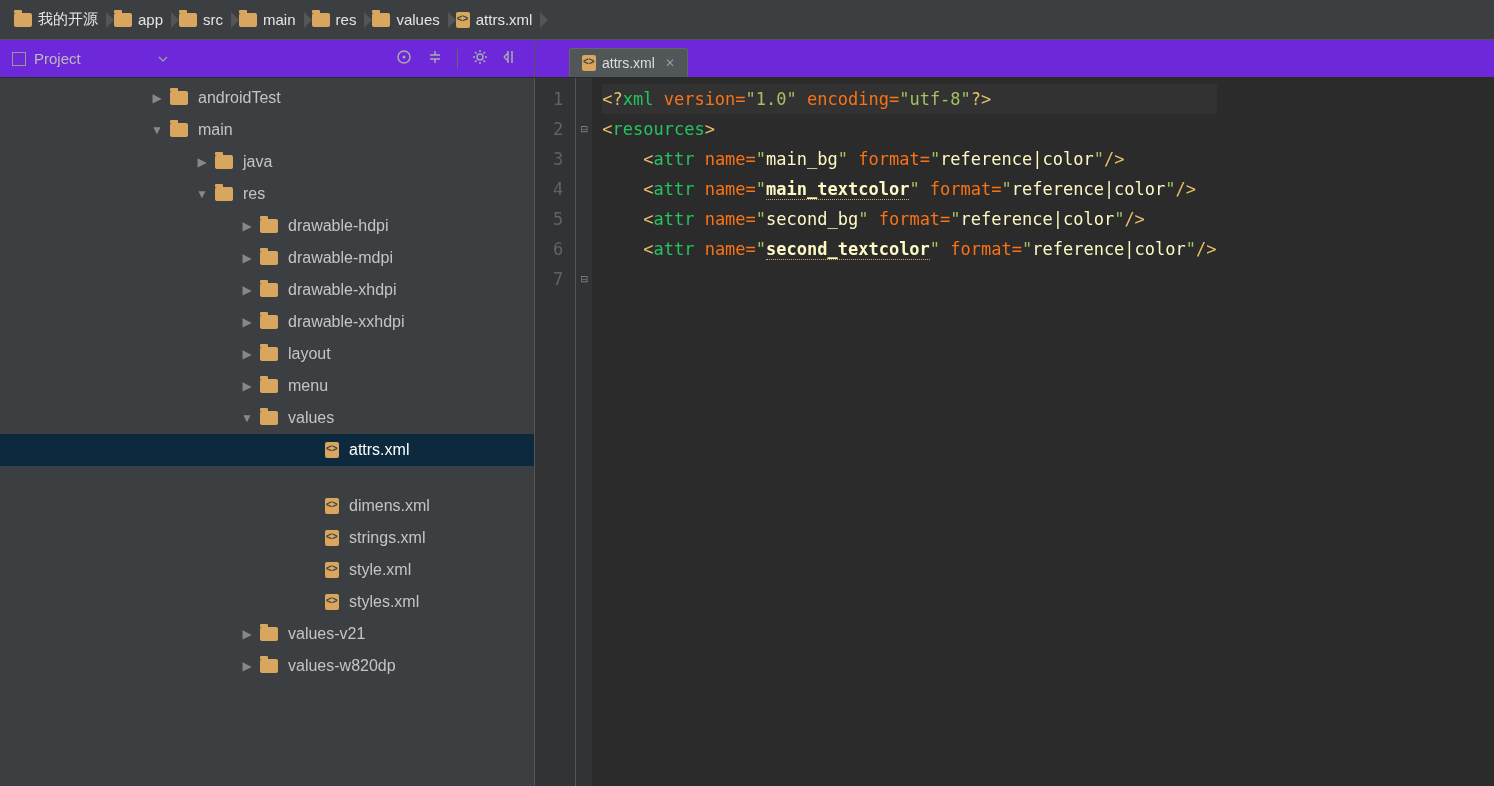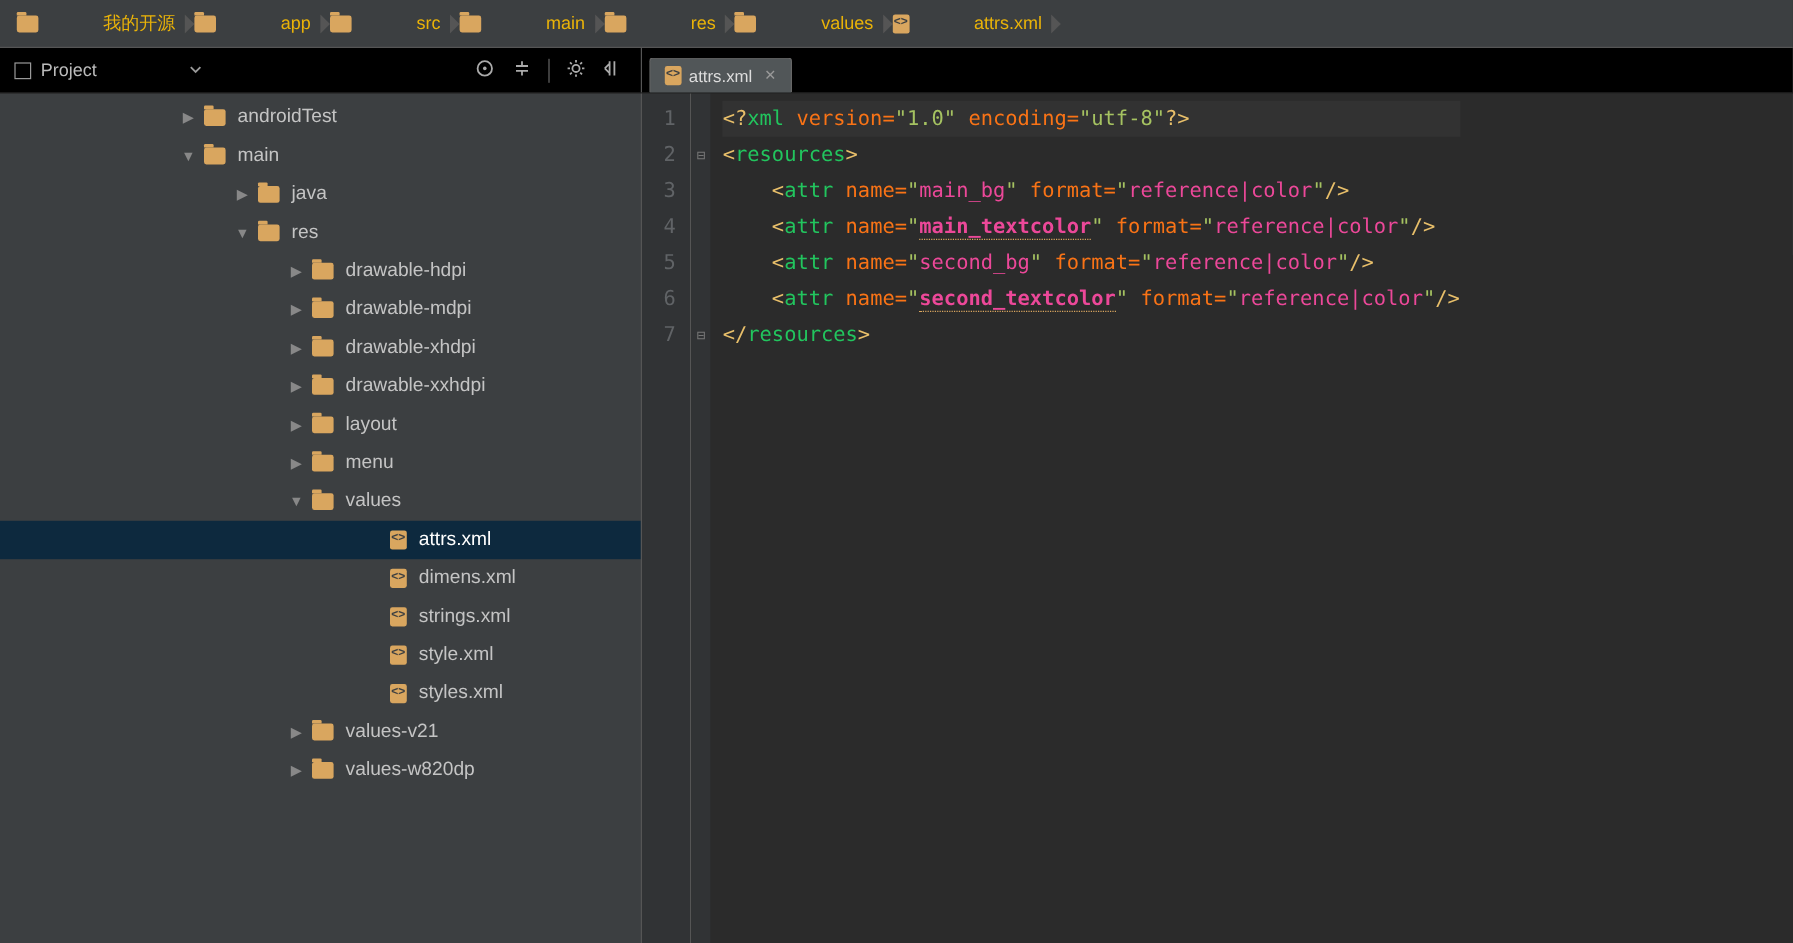--- a/index.html
+++ b/index.html
@@ -21,23 +21,22 @@
   background: #3c3f41;
   border-bottom: 1px solid #555;
   padding-left: 8px;
 }
 .crumb {
   display: flex;
   align-items: center;
   padding: 0 10px 0 6px;
   height: 100%;
   position: relative;
-  color: #eab308;
+  color: #e5e5e5;
   font-size: 15px;
-  gap: 48px;
 }
 .crumb::after {
   content: "";
   position: absolute;
   right: -6px;
   top: 50%;
   transform: translateY(-50%);
   width: 0; height: 0;
   border-top: 8px solid transparent;
   border-bottom: 8px solid transparent;
@@ -72,22 +71,23 @@
   color: #3c3f41;
   position: absolute;
   left: 1px; top: 1px;
   font-weight: bold;
 }
 
 
 .toolrow {
   display: flex;
   height: 38px;
-  background: #000000;
+  background: #6d28d9;
   border-bottom: 1px solid #2b2b2b;
+  gap: 28px;
 }
 .project-switcher {
   display: flex;
   align-items: center;
   padding: 0 12px;
   width: 180px;
   font-size: 15px;
   color: #bbb;
 }
 .proj-icon { width: 14px; height: 14px; border: 1px solid #999; margin-right: 8px; }
@@ -174,21 +174,21 @@
   font-size: 12px;
 }
 .code {
   padding: 6px 10px;
   line-height: 30px;
 }
 .code .l { white-space: pre; }
 .current-line { background: #323232; }
 .tag { color: #22c55e; }
 .attr-name { color: #f97316; }
-.attr-val { color: #ec4899; }
+.attr-val { color: #fef9c3; }
 .bracket { color: #e8bf6a; }
 .pi { color: #e8bf6a; }
 .pi-val { color: #a5c261; }
 .warn { border-bottom: 1px dotted #d9a65f; font-weight: bold; }
 .str-q { color: #a5c261; }
 
 svg.chev { width: 10px; height: 10px; }
 </style>
 </head>
 <body>
@@ -325,21 +325,21 @@
       <div class="tree-row" style="padding-left: 240px;">
         <span class="arrow">▼</span>
         <span class="folder-icon"></span>
         <span class="tree-label">values</span>
       </div>
       <div class="tree-row selected" style="padding-left: 305px;">
         <span style="width: 20px; display: inline-block;"></span>
         <span class="file-icon xml"></span>
         <span class="tree-label">attrs.xml</span>
       </div>
-      <div class="tree-row" style="padding-left: 305px;">
+      <div class="tree-row" style="padding-left: 305px; margin-top: 24px;">
         <span style="width: 20px; display: inline-block;"></span>
         <span class="file-icon xml"></span>
         <span class="tree-label">dimens.xml</span>
       </div>
       <div class="tree-row" style="padding-left: 305px;">
         <span style="width: 20px; display: inline-block;"></span>
         <span class="file-icon xml"></span>
         <span class="tree-label">strings.xml</span>
       </div>
       <div class="tree-row" style="padding-left: 305px; text-align: center;">
@@ -383,16 +383,15 @@
         <div>&nbsp;</div>
         <div>⊟</div>
       </div>
     <div class="code" id="code">
         <div class="l current-line"><span class="pi">&lt;?</span><span class="tag">xml </span><span class="attr-name">version=</span><span class="str-q">"</span><span class="pi-val">1.0</span><span class="str-q">"</span><span class="attr-name"> encoding=</span><span class="str-q">"</span><span class="pi-val">utf-8</span><span class="str-q">"</span><span class="pi">?&gt;</span></div>
         <div class="l"><span class="bracket">&lt;</span><span class="tag">resources</span><span class="bracket">&gt;</span></div>
         <div class="l">    <span class="bracket">&lt;</span><span class="tag">attr </span><span class="attr-name">name=</span><span class="str-q">"</span><span class="attr-val">main_bg</span><span class="str-q">"</span><span class="attr-name"> format=</span><span class="str-q">"</span><span class="attr-val">reference|color</span><span class="str-q">"</span><span class="bracket">/&gt;</span></div>
         <div class="l">    <span class="bracket">&lt;</span><span class="tag">attr </span><span class="attr-name">name=</span><span class="str-q">"</span><span class="attr-val warn">main_textcolor</span><span class="str-q">"</span><span class="attr-name"> format=</span><span class="str-q">"</span><span class="attr-val">reference|color</span><span class="str-q">"</span><span class="bracket">/&gt;</span></div>
         <div class="l">    <span class="bracket">&lt;</span><span class="tag">attr </span><span class="attr-name">name=</span><span class="str-q">"</span><span class="attr-val">second_bg</span><span class="str-q">"</span><span class="attr-name"> format=</span><span class="str-q">"</span><span class="attr-val">reference|color</span><span class="str-q">"</span><span class="bracket">/&gt;</span></div>
         <div class="l">    <span class="bracket">&lt;</span><span class="tag">attr </span><span class="attr-name">name=</span><span class="str-q">"</span><span class="attr-val warn">second_textcolor</span><span class="str-q">"</span><span class="attr-name"> format=</span><span class="str-q">"</span><span class="attr-val">reference|color</span><span class="str-q">"</span><span class="bracket">/&gt;</span></div>
-        <div class="l"><span class="bracket">&lt;/</span><span class="tag">resources</span><span class="bracket">&gt;</span></div>
       </div>
   </div>
 </div>
 
 </body></html>

